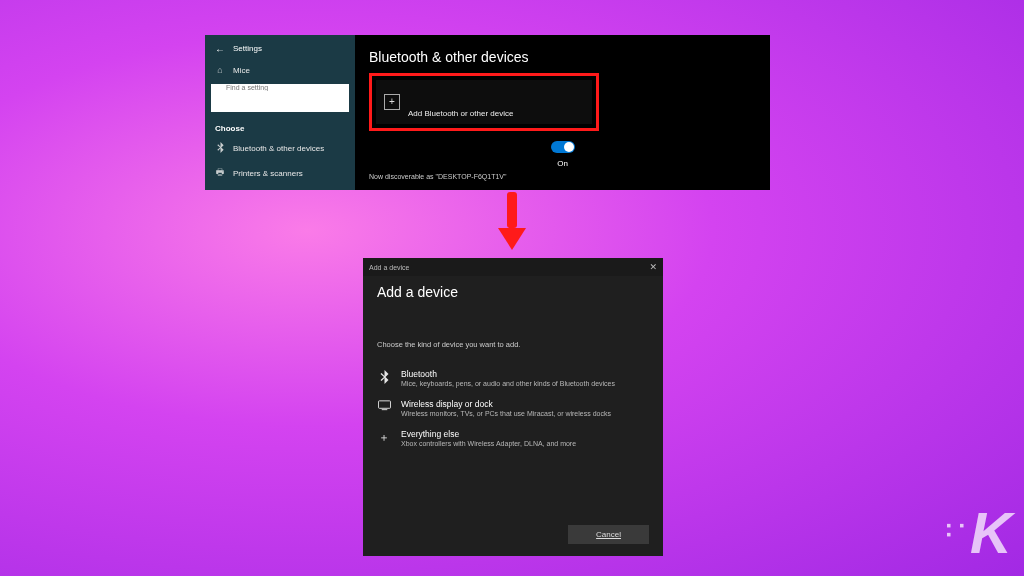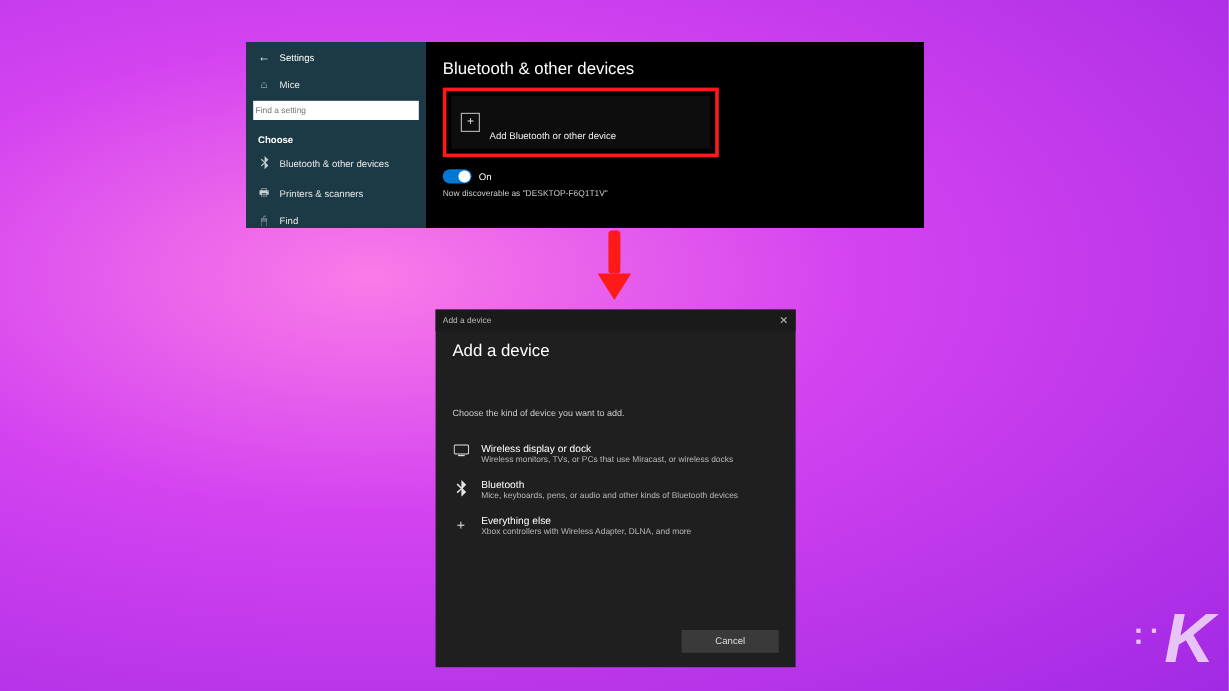--- a/index.html
+++ b/index.html
@@ -21,22 +21,22 @@
   .sidebar-header {
     display: flex; align-items: center; gap: 8px; padding: 4px 10px 6px 10px;
   }
   .back-arrow { font-size: 10px; }
   .sidebar-item {
     display: flex; align-items: center; gap: 8px; padding: 5px 10px;
     font-size: 8px; color: #e8e8e8;
   }
   .sidebar-item .sb-icon { width: 10px; text-align: center; font-size: 9px; opacity: .85; }
   .search-box {
-    margin: 4px 6px 6px 6px; background: #fff; height: 16px;
-    display: flex; align-items: center; padding: 0 2px;
+    margin: 4px 6px 6px 6px; background: #fff; height: 28px;
+    display: flex; align-items: flex-start; padding: 0 15px;
   }
   .search-box input {
     border: none; outline: none; font-size: 7px; width: 100%;
     color: #888; background: transparent;
   }
   .section-label {
     padding: 6px 10px 4px 10px; font-size: 8px; font-weight: 600; color: #fff;
   }
 
   .content {
@@ -52,21 +52,21 @@
     display: flex; align-items: center; gap: 8px; background: #0d0d0d;
     padding: 6px 8px;
   }
   .plus-box {
     width: 16px; height: 16px; border: 1px solid #aaa; display: flex;
     align-items: center; justify-content: center; font-size: 10px; color: #ddd;
     line-height: 1;
   }
   .add-text { font-size: 8px; color: #eee; margin-top: 23px; }
 
-  .toggle-row { display: flex; align-items: center; gap: 6px; margin-top: 10px; }
+  .toggle-row { display: flex; align-items: center; gap: 6px; margin-top: 10px; flex-direction: column; }
   .toggle {
     width: 24px; height: 12px; background: #0078d4; border-radius: 6px;
     position: relative;
   }
   .toggle::after {
     content: ""; position: absolute; right: 1px; top: 1px; width: 10px; height: 10px;
     border-radius: 50%; background: #fff;
   }
   .toggle-label { font-size: 8px; }
   .discover-text { font-size: 7px; color: #ccc; margin-top: 5px; }
@@ -100,20 +100,21 @@
   }
   .opt-icon { width: 14px; text-align: center; font-size: 11px; color: #e6e6e6; margin-top: 1px; }
   .opt-title { font-size: 8.5px; color: #fff; }
   .opt-desc { font-size: 7px; color: #b8b8b8; margin-top: 1px; }
   .dlg-footer {
     padding: 10px 14px 12px 14px; display: flex; justify-content: flex-end;
   }
   .cancel-btn {
     background: #3a3a3a; color: #ddd; border: none; font-size: 8px;
     padding: 5px 28px;
+    text-decoration: underline;
   }
 
   
   .watermark {
     position: absolute; right: 14px; bottom: 10px; color: rgba(255,255,255,0.72);
     font-size: 58px; font-weight: 800; font-style: italic; letter-spacing: -2px;
     display: flex; align-items: flex-end;
   }
   .wm-dots { font-size: 14px; margin-right: 4px; margin-bottom: 28px; letter-spacing: 2px; line-height: .6; }
 </style>
@@ -180,40 +181,40 @@
   <div class="dlg-titlebar">
     <span>Add a device</span>
     <span class="dlg-close">✕</span>
   </div>
   <div class="dlg-body">
     <div class="dlg-heading">Add a device</div>
     <div class="dlg-sub">Choose the kind of device you want to add.</div>
 
     <div class="opt">
       <div class="opt-icon">
+        <svg width="11" height="14" viewBox="0 0 10 14">
+            <path d="M5 0 L9 4 L6 7 L9 10 L5 14 L5 8 L2 11 L1 10 L4.5 7 L1 4 L2 3 L5 6 Z" fill="#e6e6e6"></path>
+          </svg>
+      </div>
+      <div>
+        <div class="opt-title">Bluetooth</div>
+        <div class="opt-desc">Mice, keyboards, pens, or audio and other kinds of Bluetooth devices</div>
+      </div>
+    </div>
+
+    <div class="opt">
+      <div class="opt-icon">
         <svg width="13" height="11" viewBox="0 0 14 11">
             <rect x="0.5" y="0.5" width="13" height="8" rx="1" fill="none" stroke="#e6e6e6" stroke-width="1"></rect>
             <rect x="4" y="9.5" width="6" height="1" fill="#e6e6e6"></rect>
           </svg>
       </div>
       <div>
         <div class="opt-title">Wireless display or dock</div>
         <div class="opt-desc">Wireless monitors, TVs, or PCs that use Miracast, or wireless docks</div>
-      </div>
-    </div>
-
-    <div class="opt">
-      <div class="opt-icon">
-        <svg width="11" height="14" viewBox="0 0 10 14">
-            <path d="M5 0 L9 4 L6 7 L9 10 L5 14 L5 8 L2 11 L1 10 L4.5 7 L1 4 L2 3 L5 6 Z" fill="#e6e6e6"></path>
-          </svg>
-      </div>
-      <div>
-        <div class="opt-title">Bluetooth</div>
-        <div class="opt-desc">Mice, keyboards, pens, or audio and other kinds of Bluetooth devices</div>
       </div>
     </div>
 
     <div class="opt">
       <div class="opt-icon">＋</div>
       <div>
         <div class="opt-title">Everything else</div>
         <div class="opt-desc">Xbox controllers with Wireless Adapter, DLNA, and more</div>
       </div>
     </div>

